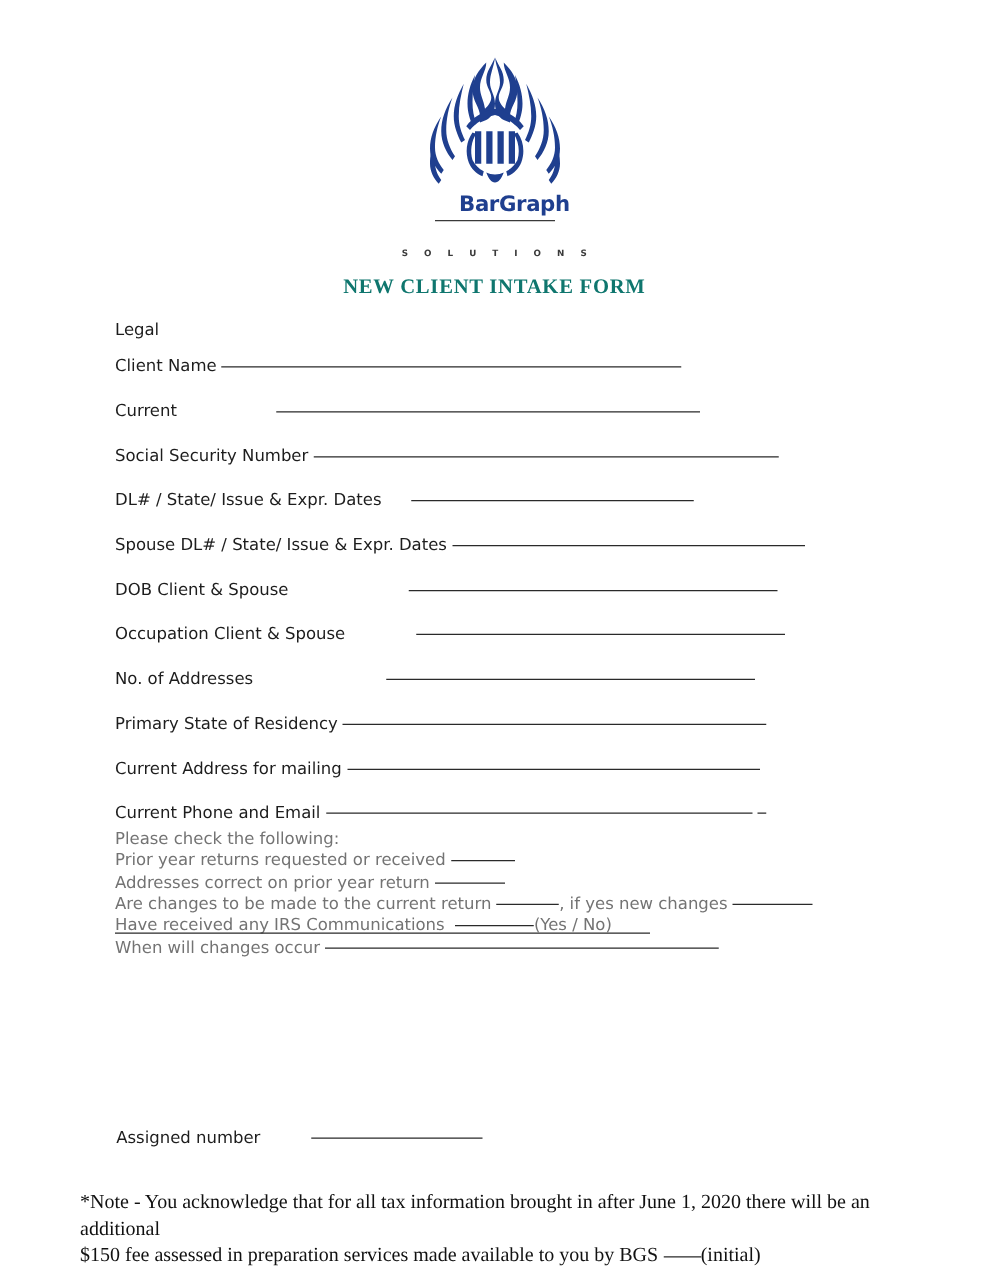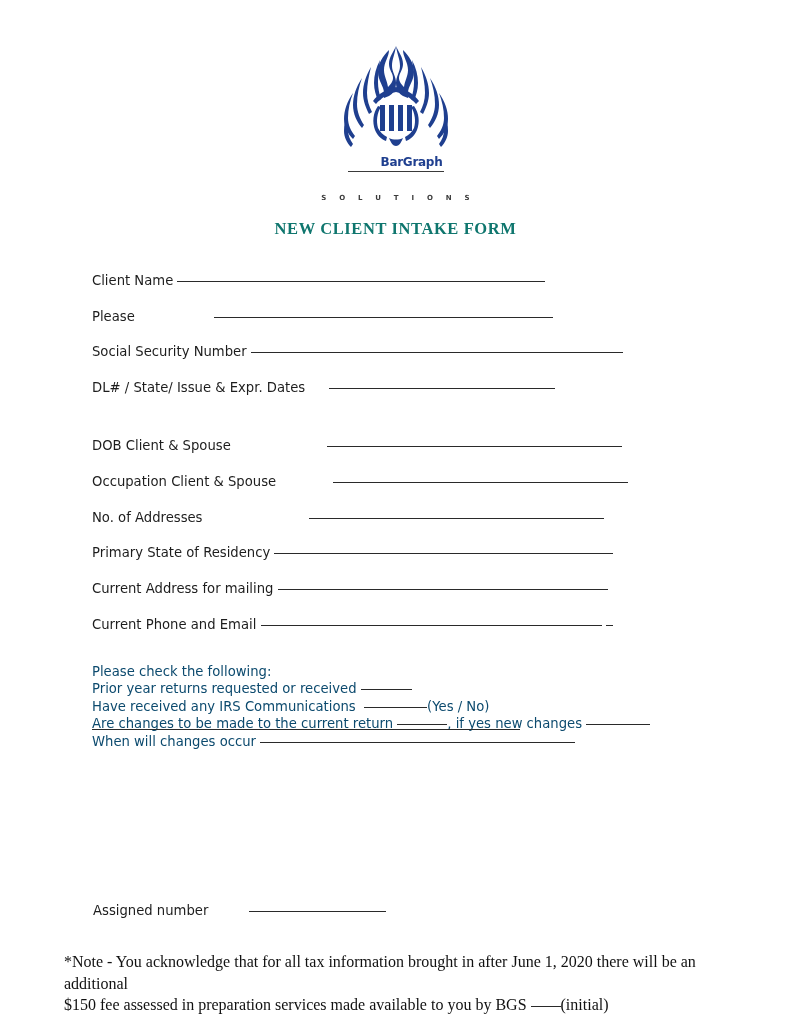--- a/index.html
+++ b/index.html
@@ -28,21 +28,21 @@
   }
   .logo-mark {
     width: 112px;
     height: 114px;
     display: block;
   }
   .logo-wordmark {
     margin-top: 4px;
     font-family: "DejaVu Sans", sans-serif;
     font-weight: 700;
-    font-size: 12px;
+    font-size: 17px;
     letter-spacing: -0.3px;
     color: #1f3f8f;
     line-height: 1;
     margin-left: 32px;
   }
   .logo-rule {
     width: 96px;
     height: 1px;
     background: #3a3a3a;
     margin: 3px 0 2px 0;
@@ -104,21 +104,21 @@
   .sp-field   { height: 22.5px; }
 
   
   .checklist {
     position: absolute;
     left: 92px;
     top: 663px;
     width: 560px;
     font-size: 13.2px;
     line-height: 17.3px;
-    color: #0c4a6e;
+    color: #737373;
   }
   .checklist .row { line-height: 17.3px; }
 
   
   .assigned {
     position: absolute;
     left: 93px;
     top: 903px;
     font-size: 13.2px;
     color: #1d1d1d;
@@ -176,44 +176,51 @@
   </svg>
 
   <div class="logo-wordmark" style="color: rgb(31, 63, 143);">BarGraph</div>
   <div class="logo-rule"></div>
   <div class="logo-sub" style="color: rgb(59, 59, 59); margin-top: 21px;">S O L U T I O N S</div>
 </div>
 
 <div class="doc-title">NEW CLIENT INTAKE FORM</div>
 
 <div class="form-body">
+  <div class="row">
+    <span class="lbl">Legal</span>
+  </div>
   <div class="sp-legal"></div>
   <div id="field-rows">
       <div class="row">
         <span class="lbl">Client Name </span>
         <span class="rule" style="width: 368px;"></span>
       </div>
       <div class="sp-field"></div>
       <div class="row">
-        <span class="lbl">Please</span>
+        <span class="lbl">Current</span>
         <span class="gap" style="width: 79px;"></span>
         <span class="rule" style="width: 339px;"></span>
       </div>
       <div class="sp-field"></div>
       <div class="row">
         <span class="lbl">Social Security Number </span>
         <span class="rule" style="width: 372px;"></span>
       </div>
       <div class="sp-field"></div>
       <div class="row">
         <span class="lbl">DL# / State/ Issue &amp; Expr. Dates</span>
         <span class="gap" style="width: 24px;"></span>
         <span class="rule" style="width: 226px;"></span>
       </div>
       <div class="sp-field"></div>
+      <div class="row">
+        <span class="lbl">Spouse DL# / State/ Issue &amp; Expr. Dates </span>
+        <span class="rule" style="width: 282px;"></span>
+      </div>
       <div class="sp-field"></div>
       <div class="row">
         <span class="lbl">DOB Client &amp; Spouse</span>
         <span class="gap" style="width: 96px;"></span>
         <span class="rule" style="width: 295px;"></span>
       </div>
       <div class="sp-field"></div>
       <div class="row">
         <span class="lbl">Occupation Client &amp; Spouse</span>
         <span class="gap" style="width: 57px;"></span>
@@ -248,30 +255,34 @@
 <div class="checklist">
   <div class="row">
     <span class="lbl">Please check the following:</span>
   </div>
   <div id="checklist-rows">
       <div class="row">
         <span class="lbl">Prior year returns requested or received </span>
         <span class="rule" style="width: 51px;"></span>
       </div>
       <div class="row">
-        <span class="lbl">Have received any IRS Communications  </span>
-        <span class="rule" style="width: 63px;"></span>
-        <span class="lbl">(Yes / No)</span>
+        <span class="lbl">Addresses correct on prior year return </span>
+        <span class="rule" style="width: 56px;"></span>
       </div>
       <div class="row">
         <span class="lbl">Are changes to be made to the current return </span>
         <span class="rule" style="width: 50px;"></span>
         <span class="lbl">, if yes new changes </span>
         <span class="rule" style="width: 64px;"></span>
       </div>
+      <div class="row">
+        <span class="lbl">Have received any IRS Communications  </span>
+        <span class="rule" style="width: 63px;"></span>
+        <span class="lbl">(Yes / No)</span>
+      </div>
     </div>
   <div class="row">
     <span class="rule" id="continuation-rule" style="width: 428px;"></span>
   </div>
   <div class="row">
     <span class="lbl">When will changes occur </span>
     <span class="rule" id="last-item-rule" style="width: 315px;"></span>
   </div>
 </div>
 

